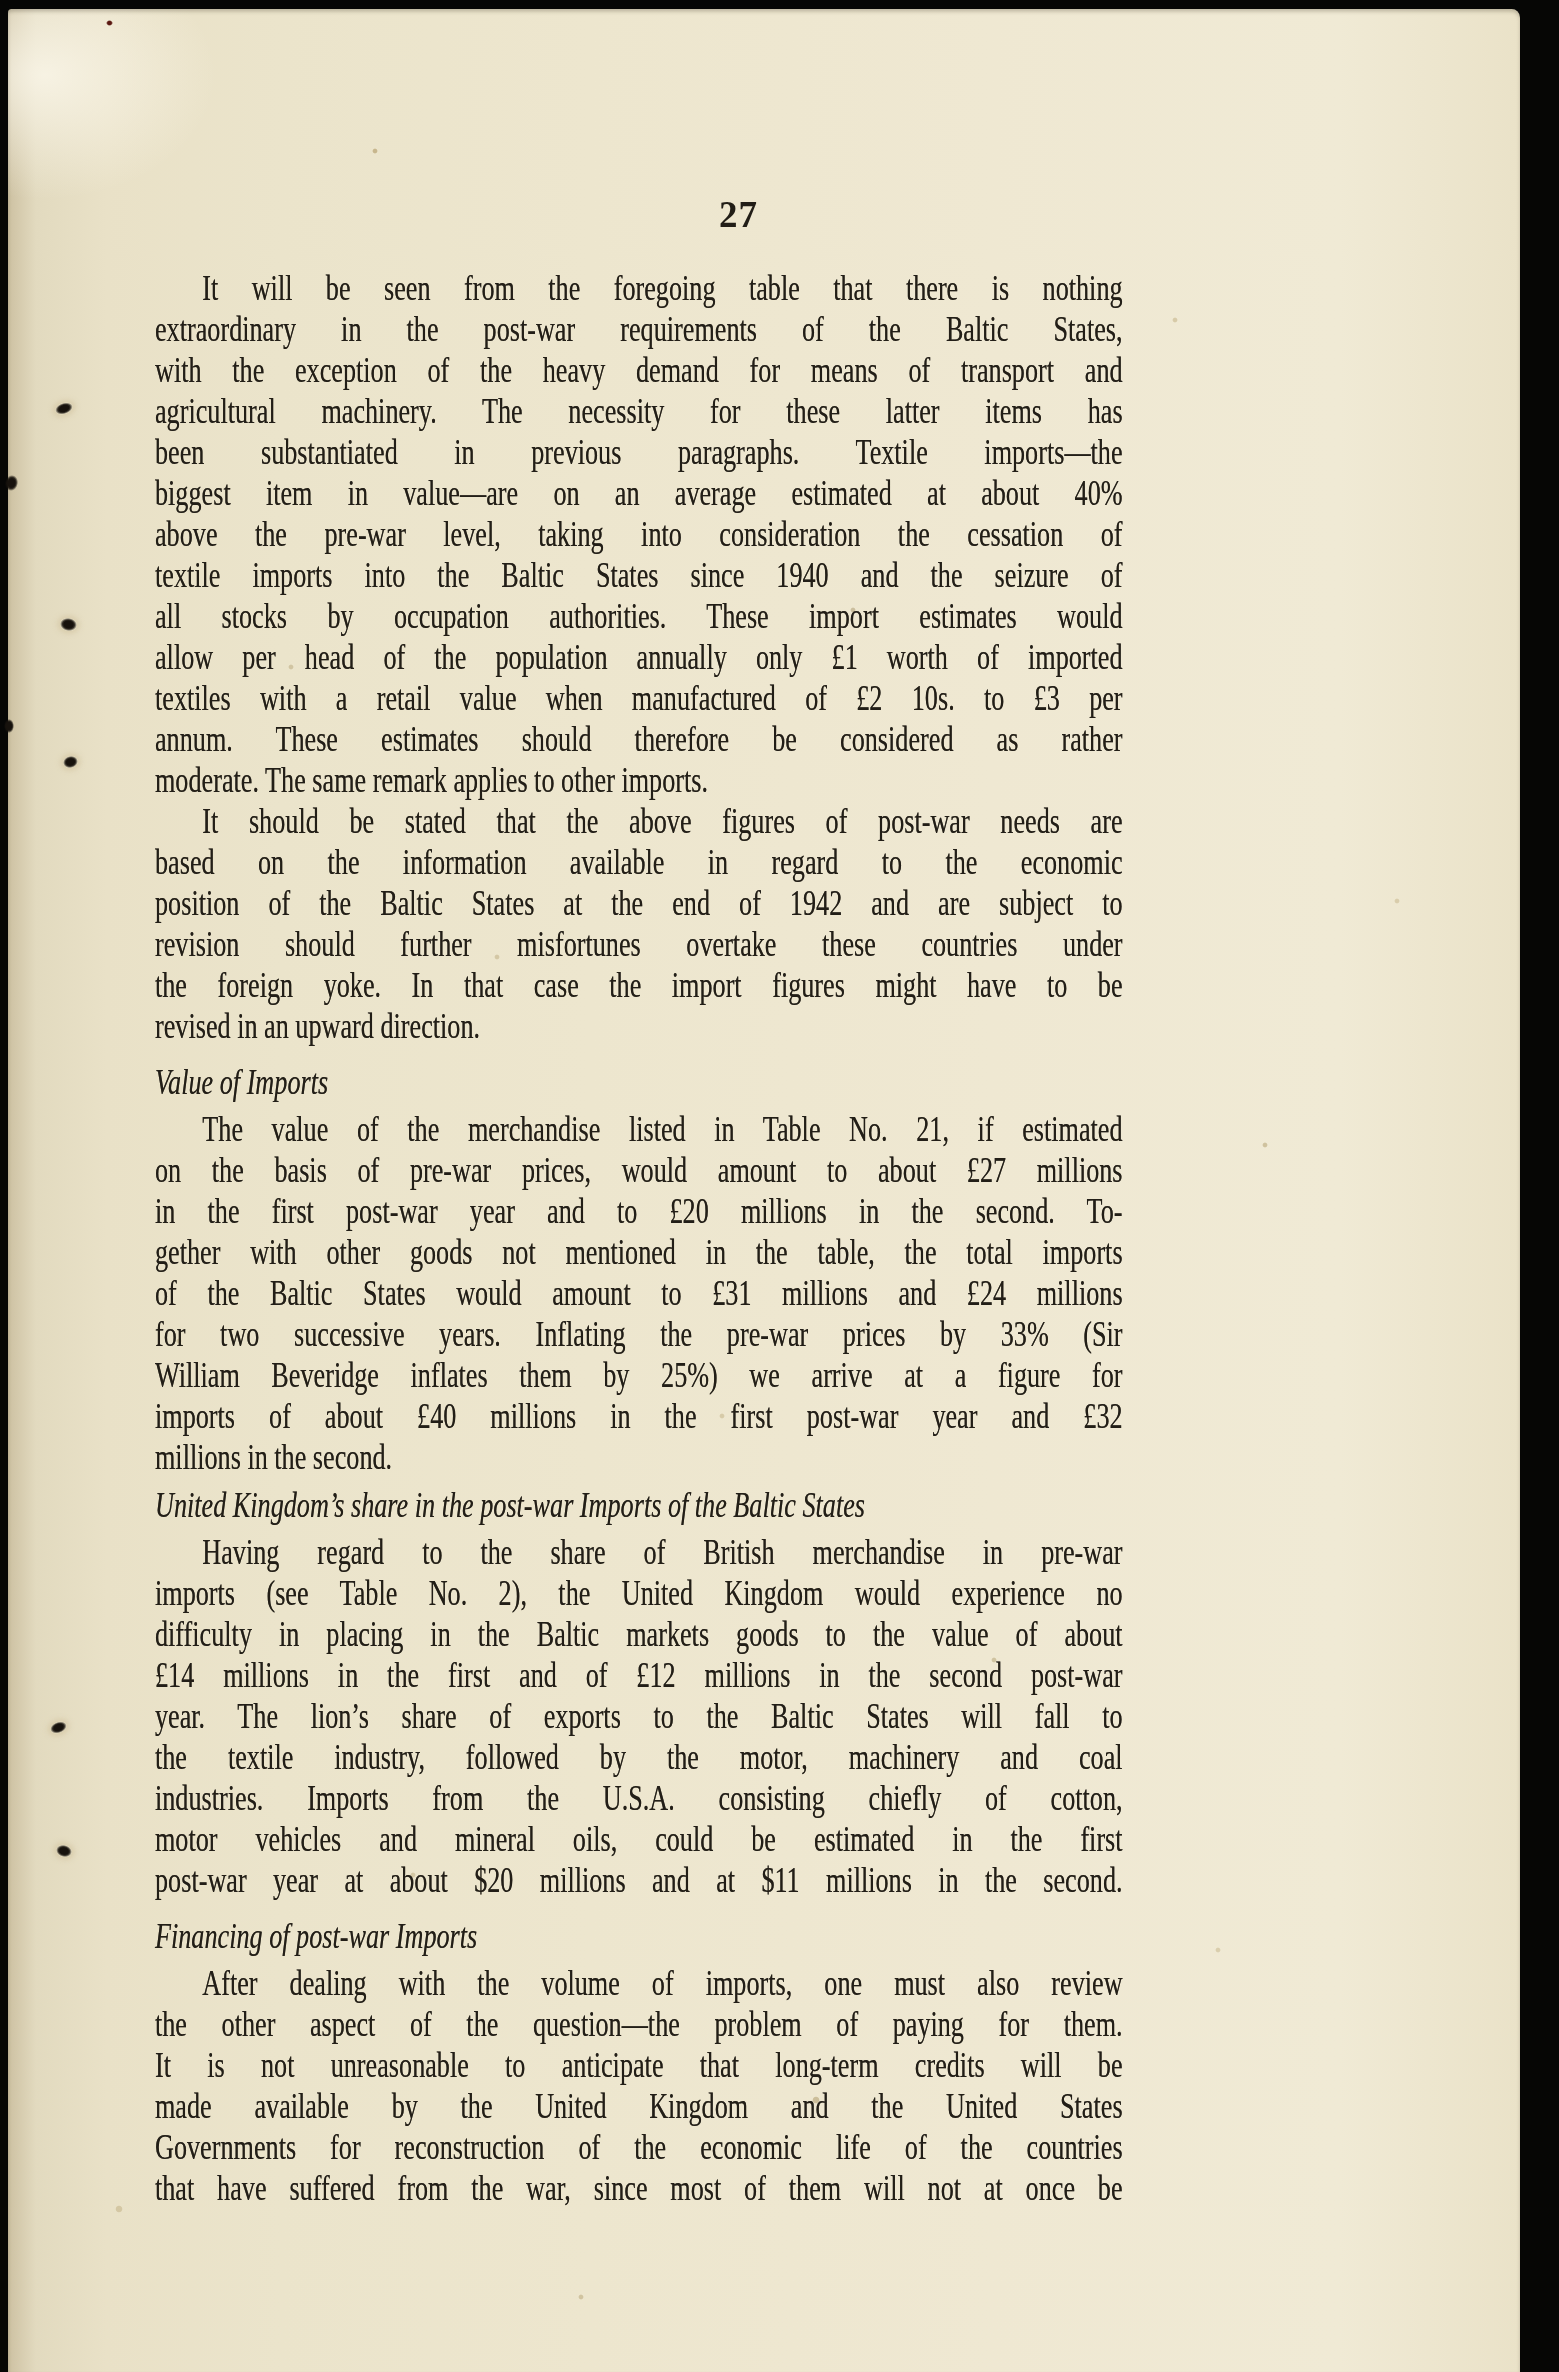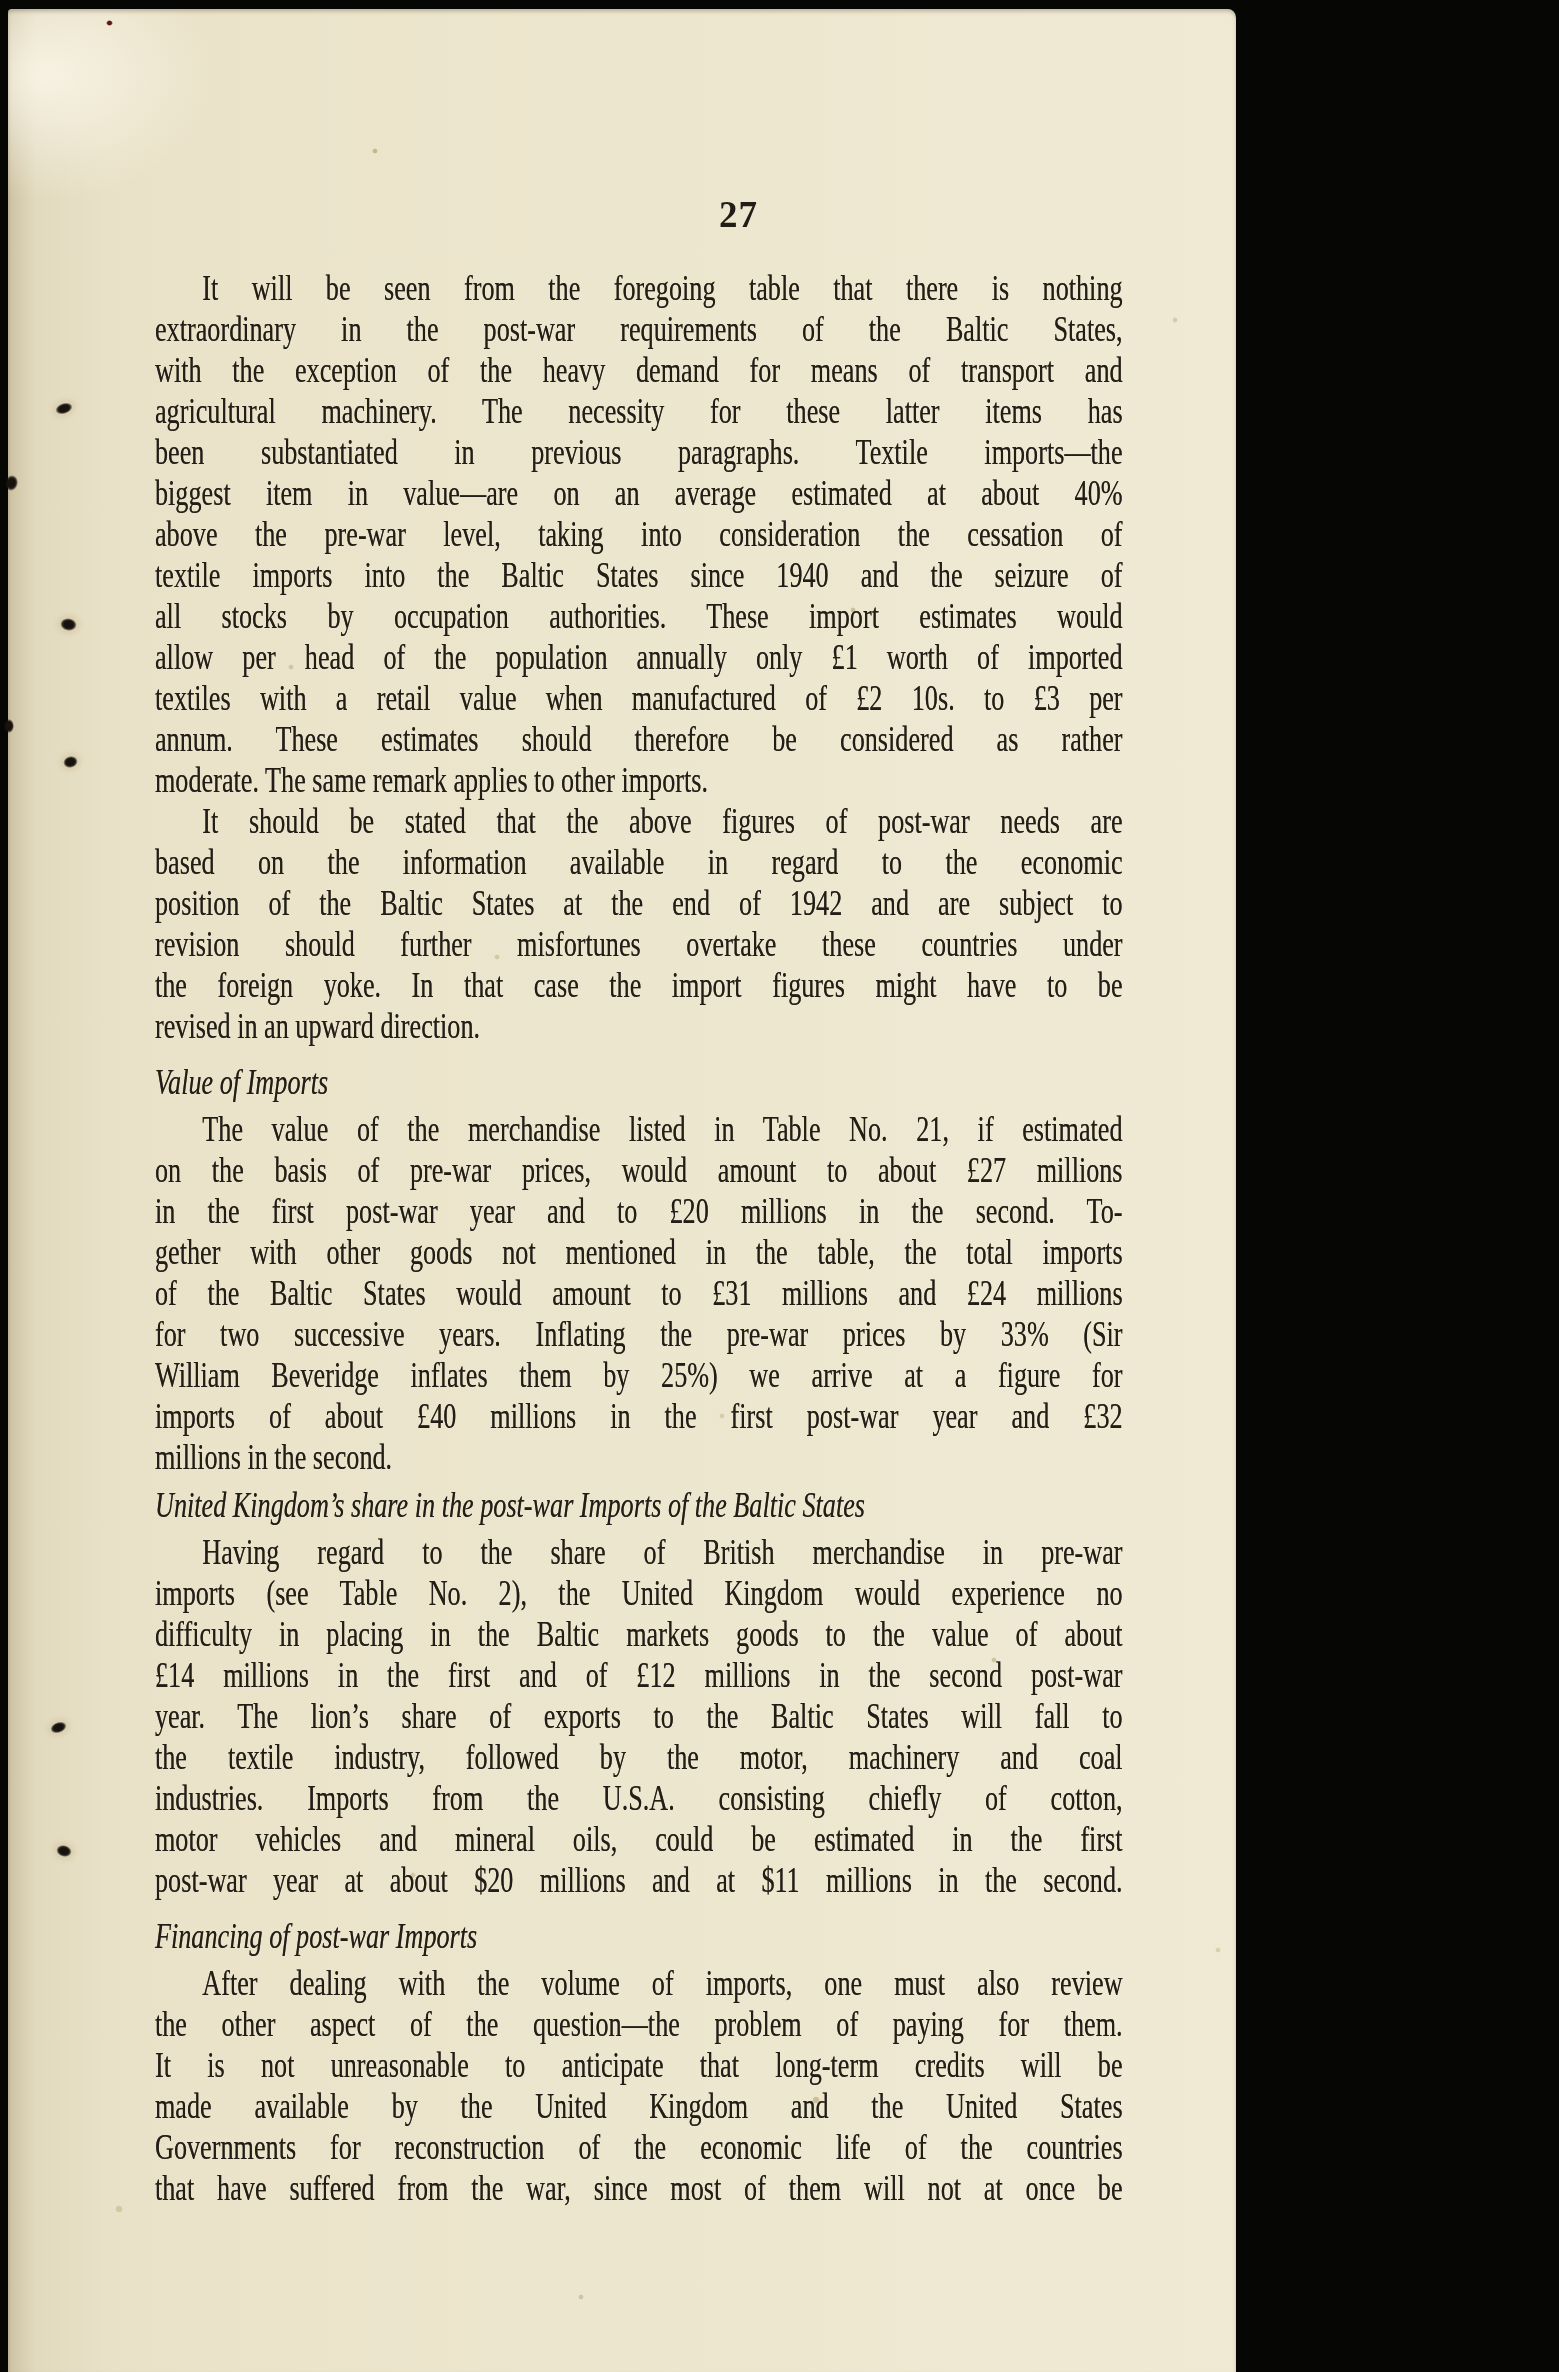--- a/index.html
+++ b/index.html
@@ -11,21 +11,21 @@
   html,body{width:1560px;height:2372px;overflow:hidden;}
   body{
     background:var(--bg);
     font-family:"Liberation Serif","DejaVu Serif",serif;
     color:var(--ink);
     position:relative;
   }
   .paper{
     position:absolute;
     left:7.5px; top:9.4px;
-    width:1228px; height:2363px;
+    width:1512px; height:2363px;
     background-image:
       
       radial-gradient(circle at 367px 142px, rgba(170,145,90,.55) 0 1.9px, transparent 2.8px),
       radial-gradient(circle at 601px 452px, rgba(180,160,110,.45) 0 1.9px, transparent 2.8px),
       radial-gradient(circle at 283px 658px, rgba(170,150,100,.4) 0 1.9px, transparent 2.8px),
       radial-gradient(circle at 845px 601px, rgba(160,140,95,.45) 0 1.9px, transparent 2.8px),
       radial-gradient(circle at 489px 948px, rgba(175,155,105,.4) 0 1.9px, transparent 2.8px),
       radial-gradient(circle at 1257px 1136px, rgba(175,155,105,.5) 0 1.9px, transparent 2.8px),
       radial-gradient(circle at 171px 1332px, rgba(175,155,105,.4) 0 1.9px, transparent 2.8px),
       radial-gradient(circle at 714px 1407px, rgba(180,160,110,.4) 0 1.9px, transparent 2.8px),

